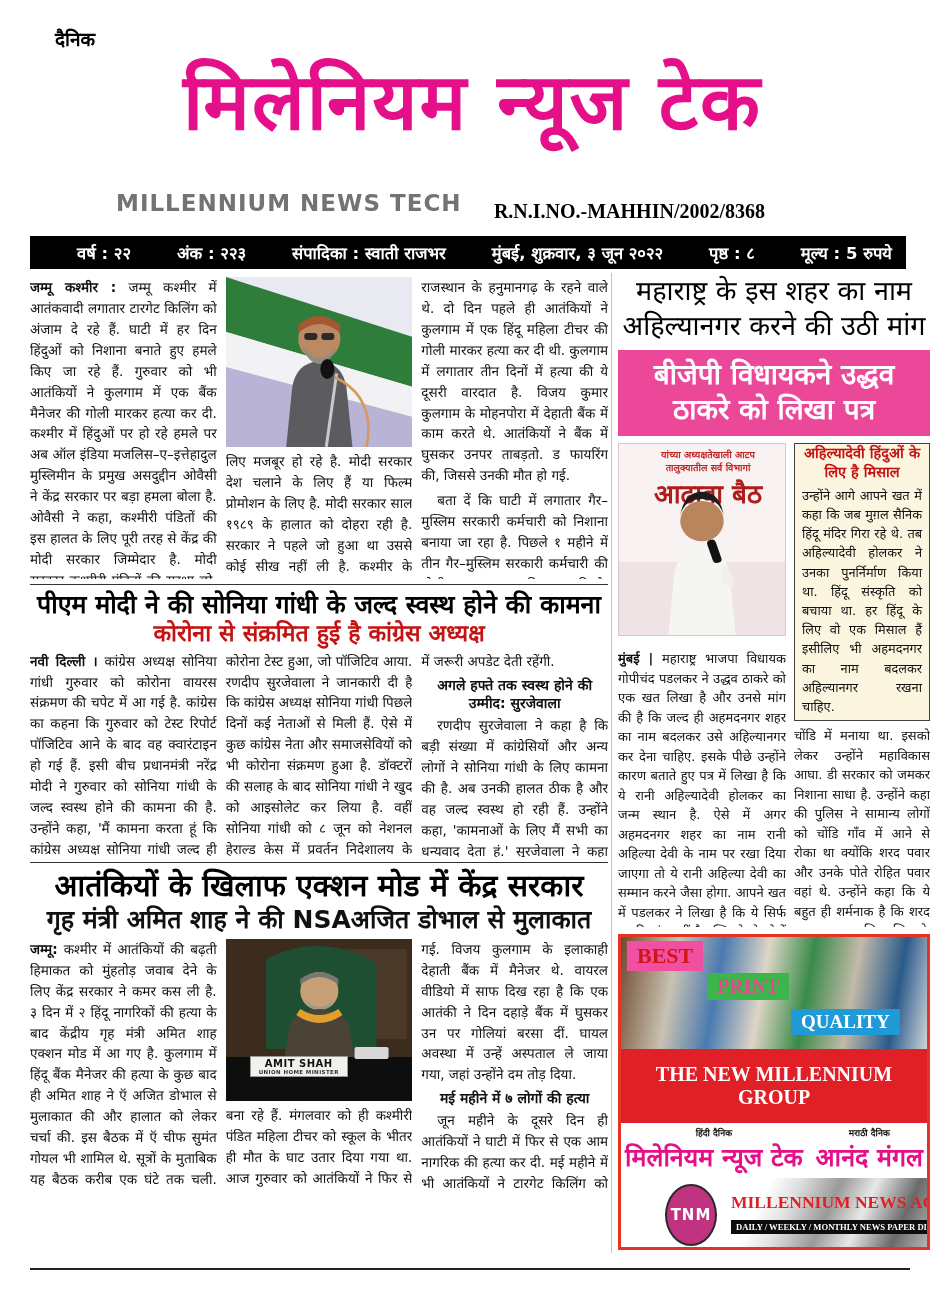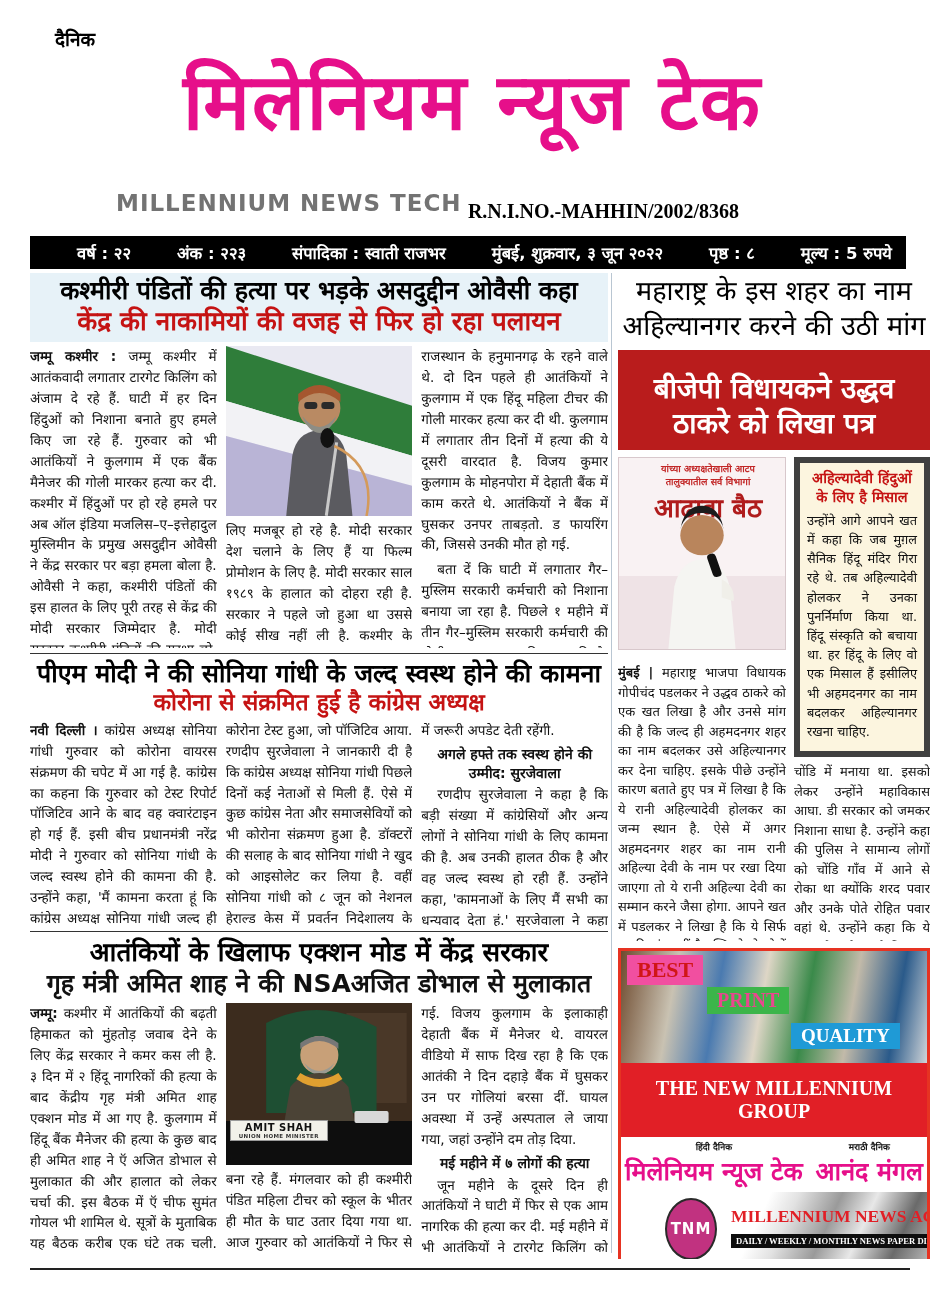--- a/index.html
+++ b/index.html
@@ -10,21 +10,21 @@
     color:#111;
   }
   .page { position:absolute; inset:0; background:#fff; }
 
   
   .masthead { position:absolute; left:0; top:0; width:767px; height:232px; }
   .daily-label { position:absolute; left:55px; top:26px; font-size:19px; font-weight:bold; color:#000; }
   .mast-title { position:absolute; left:0; top:46px; width:945px; text-align:center;
     font-size:78px; font-weight:800; color:#e60f8a; letter-spacing:2px; white-space:nowrap; overflow:hidden; }
   .mast-sub { position:absolute; left:116px; top:190px; font-size:23px; font-weight:700; letter-spacing:1px; color:#737373; }
-  .mast-rni { position:absolute; right:28px; top:200px; font-family:"Liberation Serif","DejaVu Serif",serif;
+  .mast-rni { position:absolute; right:2px; top:200px; font-family:"Liberation Serif","DejaVu Serif",serif;
     font-size:20px; font-weight:bold; color:#000; }
 
   
   .infobar { position:absolute; left:30px; top:236px; width:876px; height:33px; background:#000;
     color:#fff; display:flex; align-items:center; justify-content:space-between;
     padding:0 14px; font-size:16.5px; font-weight:bold; white-space:nowrap; overflow:hidden; }
   .infobar span { flex:0 0 auto;margin-left:33px; }
 
   
   .left-region { position:absolute; left:30px; top:273px; width:578px; height:986px; overflow:hidden; }
@@ -48,45 +48,45 @@
   .a1-head .a-red { font-size:26px; }
   .a1-body { height:302px; margin-top:4px; }
   .owaisi-photo { width:100%; height:170px; display:block; margin-bottom:4px; }
 
   
   .a2-head .a-kicker { font-size:25px; }
   .a2-head .a-red { font-size:23px; }
   .a2-body { height:206px; margin-top:3px; }
 
   
-  .a3-head .a-kicker { font-size:26px; }
+  .a3-head .a-kicker { font-size:30px; }
   .a3-head .a-k2 { font-size:25px; text-align:center; font-weight:800; line-height:1.25; }
   .a3-body { height:252px; margin-top:4px; }
   .shah-photo-wrap { position:relative; width:100%; height:162px; margin-bottom:4px; }
   .shah-photo-wrap svg { width:100%; height:100%; display:block; }
-  .nameplate { position:absolute; left:4px; bottom:24px; background:#f2f1ea; border:1px solid #999;
+  .nameplate { position:absolute; left:24px; bottom:24px; background:#f2f1ea; border:1px solid #999;
     padding:1px 8px; text-align:center; }
   .nameplate .np1 { font-size:10px; font-weight:800; letter-spacing:.5px; color:#111; }
   .nameplate .np2 { font-size:5.5px; font-weight:bold; color:#333; letter-spacing:.4px; }
 
   
   .r-head { font-size:27px; font-weight:400; text-align:center; line-height:1.3; color:#000; }
-  .blue-box { margin-top:7px; background:#b91c1c; color:#fff; text-align:center;
-    padding:21px 4px 9px; font-weight:800; font-size:28px; line-height:1.25; }
+  .blue-box { margin-top:7px; background:#ec4899; color:#fff; text-align:center;
+    padding:7px 4px 9px; font-weight:800; font-size:28px; line-height:1.25; }
   .r-row { display:flex; gap:8px; margin-top:7px; height:484px; overflow:hidden; }
   .r-col-left { flex:0 0 168px; overflow:hidden; }
   .r-col-right { flex:1 1 auto; overflow:hidden; }
   .r-col-left p, .r-col-right p { font-size:13px; line-height:1.5; text-align:justify; margin-bottom:4px; }
   .padalkar-photo { position:relative; width:168px; height:193px; overflow:hidden;
     background:linear-gradient(#f9f2f3 0 62%, #efe3e6 62% 100%); border:1px solid #d8c8cc; margin-bottom:13px;padding-left:12px; }
   .banner-small { position:relative; z-index:2; color:#c22727; font-weight:bold; font-size:9.5px;
     text-align:center; line-height:1.35; padding-top:5px; }
   .banner-big { position:relative; z-index:1; color:#b01c1c; font-weight:800; font-size:26px; text-align:center; }
   .padalkar-photo svg { position:absolute; left:0; top:0; width:100%; height:100%; z-index:3; }
-  .sidebox { background:#fcf5df; border:6px solid #404040; padding:6px 7px; margin-bottom:5px; }
+  .sidebox { background:#fcf5df; border:1px solid #404040; padding:0 7px; margin-bottom:5px; }
   .sidebox-title { color:#c51313; font-weight:800; font-size:14.5px; text-align:center; line-height:1.3; margin-bottom:4px; }
   .sidebox p { font-size:12.8px; }
 
   
   .ad-box { margin-top:7px; border:3px solid #e63322; height:316px; overflow:hidden; background:#fff; }
   .press-photo { position:relative; height:112px;
     background:linear-gradient(100deg,#6e4a2e 0%,#c9c2b2 18%,#4a7ab0 32%,#ded6c6 46%,#3a8a4a 60%,#c2baa9 74%,#2a5a8a 88%,#cfd4d8 100%); }
   .chip { position:absolute; font-weight:800; font-family:"Liberation Serif","DejaVu Serif",serif; padding:2px 10px; }
   .chip-best { left:6px; top:4px; background:#f14fa0; color:#d01616; font-size:22px; }
   .chip-print { left:86px; top:36px; background:#3cb54a; color:#e8488e; font-size:20px; }
@@ -130,24 +130,20 @@
     <span>संपादिका : स्वाती राजभर</span>
     <span>मुंबई, शुक्रवार, ३ जून २०२२</span>
     <span>पृष्ठ : ८</span>
     <span>मूल्य : 5 रुपये</span>
   </div>
 
   <div class="v-rule"></div>
 
   <div class="left-region">
 
-    <div class="a1-head">
-      <div class="a-kicker">कश्मीरी पंडितों की हत्या पर भड़के असदुद्दीन ओवैसी कहा</div>
-      <div class="a-red">केंद्र की नाकामियों की वजह से फिर हो रहा पलायन</div>
-    </div>
     <div class="article-body a1-body">
       <div class="col">
         <p><b>जम्मू कश्मीर :</b> <span>जम्मू कश्मीर में आतंकवादी लगातार टारगेट किलिंग को अंजाम दे रहे हैं. घाटी में हर दिन हिंदुओं को निशाना बनाते हुए हमले किए जा रहे हैं. गुरुवार को भी आतंकियों ने कुलगाम में एक बैंक मैनेजर की गोली मारकर हत्या कर दी. कश्मीर में हिंदुओं पर हो रहे हमले पर अब ऑल इंडिया मजलिस–ए–इत्तेहादुल मुस्लिमीन के प्रमुख असदुद्दीन ओवैसी ने केंद्र सरकार पर बड़ा हमला बोला है. ओवैसी ने कहा, कश्मीरी पंडितों की इस हालत के लिए पूरी तरह से केंद्र की मोदी सरकार जिम्मेदार है. मोदी सरकार कश्मीरी पंडितों की सुरक्षा छो. डकर फिल्म प्रोमोशन में व्यस्त हैं, उनके लिए कश्मीरी पंडित सिर्फ वोट बैंक है.</span></p>
 
       </div>
       <div class="col">
         <svg class="owaisi-photo" viewBox="0 0 186 170" preserveAspectRatio="none">
           <rect width="186" height="170" fill="#e9e9f2"></rect>
           <polygon points="0,0 186,60 186,110 0,55" fill="#2f7d3a"></polygon>
           <polygon points="0,55 186,110 186,140 0,90" fill="#f2f2f5"></polygon>

